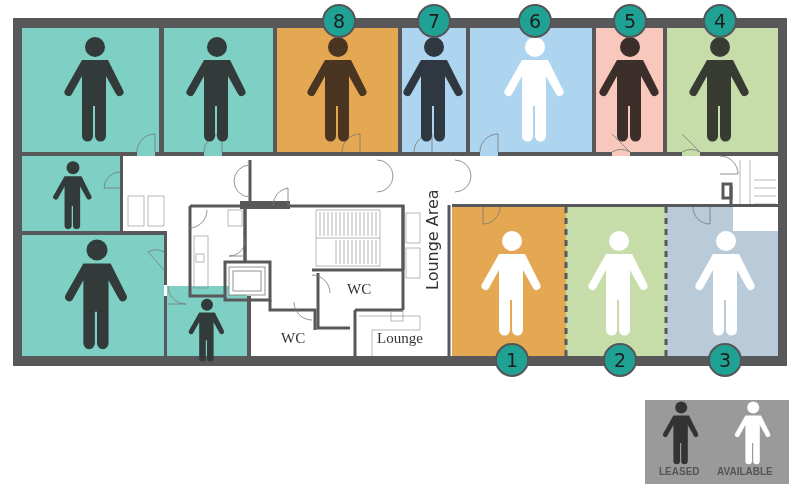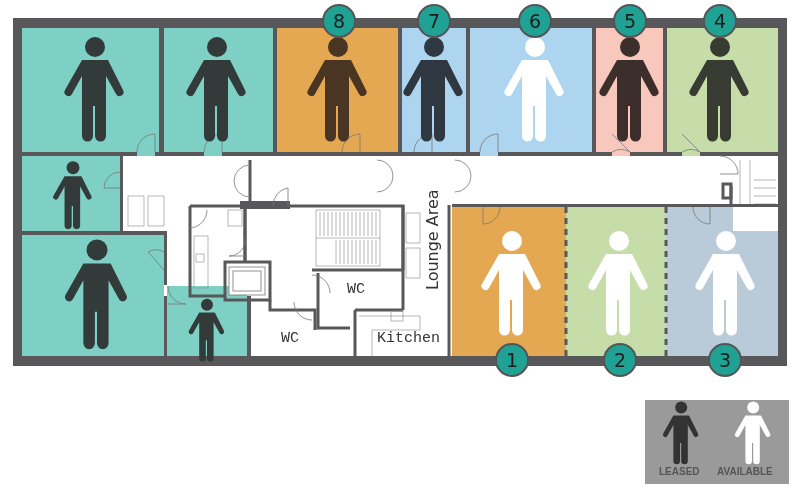--- a/index.html
+++ b/index.html
@@ -1,19 +1,19 @@
 <!DOCTYPE html>
 <html><head>
 <meta charset="utf-8">
 <style>
   html,body{margin:0;padding:0;background:#ffffff;}
   body{width:800px;height:494px;position:relative;overflow:hidden;font-family:"DejaVu Sans",sans-serif;}
   .plan{position:absolute;left:0;top:0;width:800px;height:494px;}
   .badge{position:absolute;width:34px;height:34px;border-radius:50%;background:#1fa294;border:2px solid #555558;box-sizing:border-box;display:flex;align-items:center;justify-content:center;font-size:19px;color:#1d1d1d;font-family:"DejaVu Sans",sans-serif;}
-  .label{position:absolute;color:#333;font-family:Liberation Mono, monospace;font-size:15px;}
+  .label{position:absolute;color:#333;font-family:Liberation Serif, serif;font-size:15px;}
   .legend{position:absolute;left:645px;top:400px;width:144px;height:84px;background:#9a9a9a;}
   .legend-text{position:absolute;font-family:"Liberation Sans",sans-serif;font-weight:bold;font-size:10px;color:#555;}
 </style>
 </head>
 <body>
 
 <svg class="plan" viewBox="0 0 800 494" width="800" height="494">
   <defs>
     <g id="person">
       <circle cx="0" cy="-42" r="10"></circle>
@@ -157,21 +157,21 @@
 
   <use href="#person" x="512" y="283" fill="#ffffff"></use>
   <use href="#person" x="619" y="283" fill="#ffffff"></use>
   <use href="#person" x="726" y="283" fill="#ffffff"></use>
 
   <text x="438" y="290" transform="rotate(-90 438 290)" font-family="DejaVu Sans, sans-serif" font-size="16" fill="#333" id="lounge-text">Lounge Area</text>
 </svg>
 
 <div class="label" style="left:347px;top:281px;">WC</div>
 <div class="label" style="left:281px;top:330px;">WC</div>
-<div class="label" style="left:377px;top:330px;">Kitchen</div>
+<div class="label" style="left:377px;top:330px;">Lounge</div>
 
 <div class="badge" style="left:322px;top:4px;">8</div>
 <div class="badge" style="left:417px;top:4px;">7</div>
 <div class="badge" style="left:518px;top:4px;">6</div>
 <div class="badge" style="left:613px;top:4px;">5</div>
 <div class="badge" style="left:703px;top:4px;">4</div>
 <div class="badge" style="left:495px;top:343px;">1</div>
 <div class="badge" style="left:603px;top:343px;">2</div>
 <div class="badge" style="left:708px;top:343px;">3</div>
 

